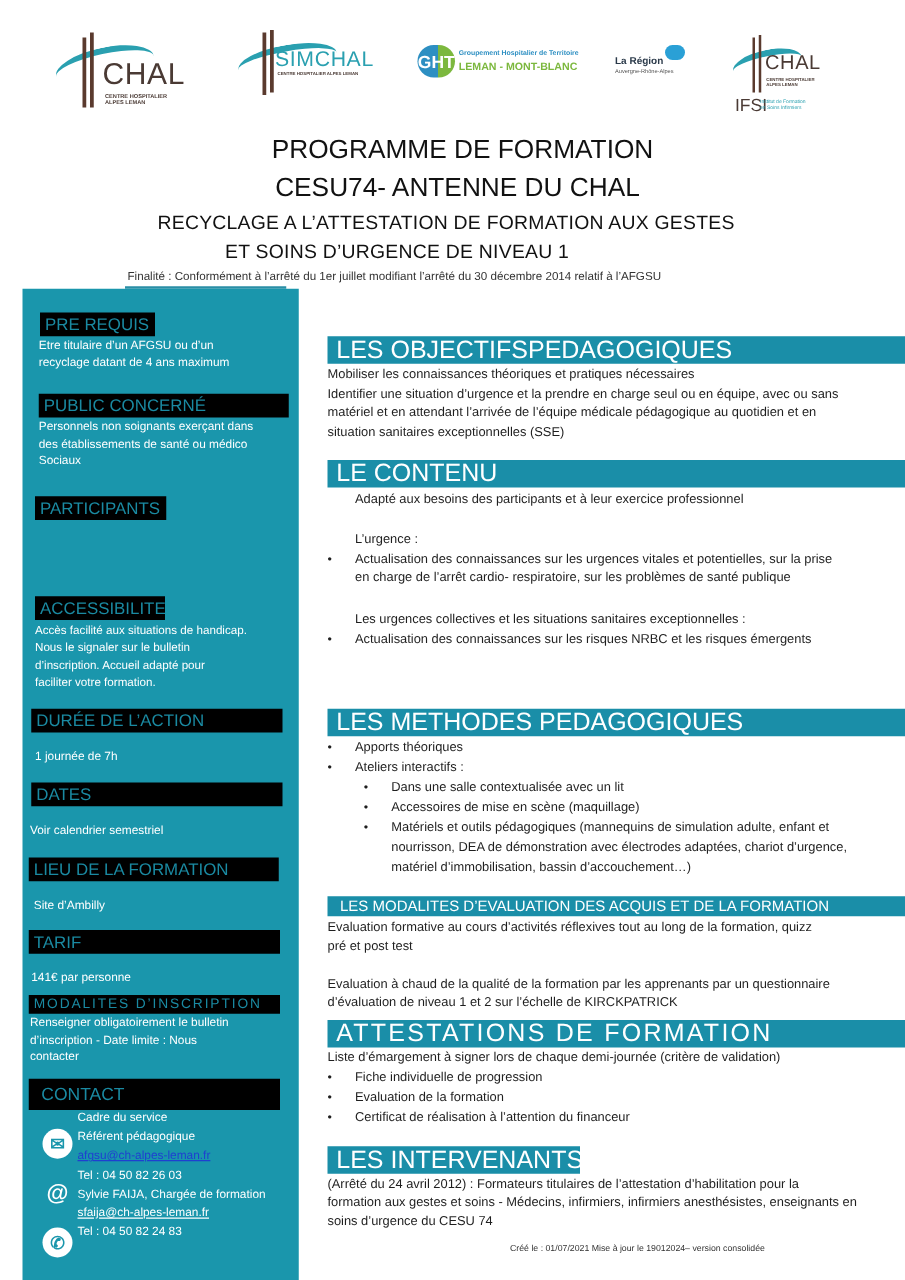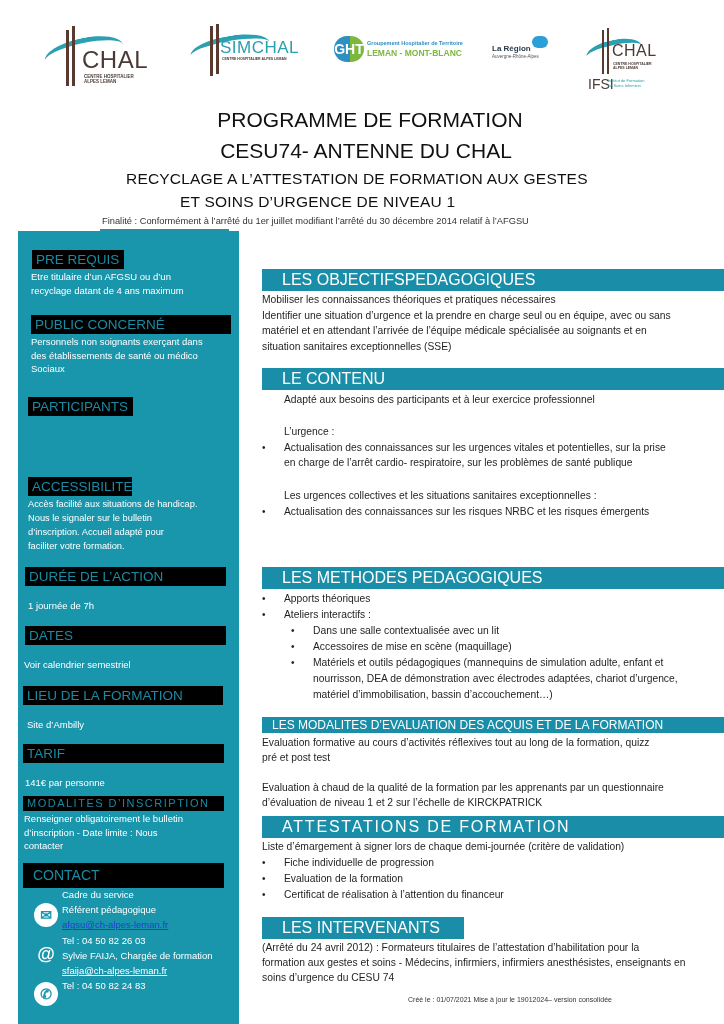--- a/index.html
+++ b/index.html
@@ -37,21 +37,21 @@
 
   
   .sidebar { position: absolute; left: 18px; top: 231px; width: 221px; height: 793px; background: #1a96ac; }
   .sb-head { position: absolute; background: #000000; color: #1a8aa2; font-size: 13.5px; line-height: 19px; padding-left: 4px; white-space: nowrap; }
   .sb-text { position: absolute; color: #ffffff; font-size: 9.5px; line-height: 13.5px; }
   .contact-icon { position: absolute; width: 24px; height: 24px; border-radius: 12px; background: #ffffff; color: #1a96ac; text-align: center; font-size: 14px; line-height: 24px; font-weight: bold; }
   .link { color: #ffffff; text-decoration: underline; }
   .link-blue { color: #1f3fd0; text-decoration: underline; }
 
   
-  .sec-head { position: absolute; background: #1a8ea8; color: #ffffff; font-size: 16px; line-height: 22px; padding-left: 20px; white-space: nowrap; }
+  .sec-head { position: absolute; background: #1a8ea8; color: #ffffff; font-size: 20px; line-height: 22px; padding-left: 7px; white-space: nowrap; }
   .txt { position: absolute; color: #1f1f1f; font-size: 10.3px; line-height: 15px; }
   .bullet { position: absolute; color: #1f1f1f; font-size: 10px; line-height: 15px; }
   .footer-note { position: absolute; left: 408px; top: 996px; font-size: 7px; color: #333; white-space: nowrap; }
 </style>
 </head>
 <body>
 
 <div class="logo logo-chal">
   <div class="swoosh" style="left:0;top:14px;width:80px;height:30px;transform:rotate(-12deg);"></div>
   <div class="pillar" style="left:22px;top:6px;height:56px;"></div>
@@ -153,21 +153,21 @@
     <div> Sylvie FAIJA, Chargée de formation</div>
     <div><a class="link">sfaija@ch-alpes-leman.fr</a></div>
     <div>Tel : 04 50 82 24 83</div>
   </div>
 </div>
 
 <div class="sec-head" style="left:262px;top:269px;width:462px;">LES OBJECTIFSPEDAGOGIQUES</div>
 <div class="txt" style="left:262px;top:292px;line-height:15.5px;">
   <div>Mobiliser les connaissances théoriques et pratiques nécessaires</div>
   <div>Identifier une situation d’urgence et la prendre en charge seul ou en équipe, avec ou sans</div>
-  <div>matériel et en attendant l’arrivée de l’équipe médicale spécialisée au soignants et en</div>
+  <div>matériel et en attendant l’arrivée de l’équipe médicale pédagogique au quotidien et en</div>
   <div>situation sanitaires exceptionnelles (SSE)</div>
 </div>
 
 <div class="sec-head" style="left:262px;top:368px;width:462px;">LE CONTENU</div>
 <div class="txt" style="left:284px;top:392px;">Adapté aux besoins des participants et à leur exercice professionnel</div>
 <div class="txt" style="left:284px;top:424px;">L’urgence :</div>
 <div class="bullet" style="left:262px;top:440px;">•</div>
 <div class="txt" style="left:284px;top:440px;">
   <div>Actualisation des connaissances sur les urgences vitales et potentielles, sur la prise</div>
   <div>en charge de l’arrêt cardio- respiratoire, sur les problèmes de santé publique</div>

